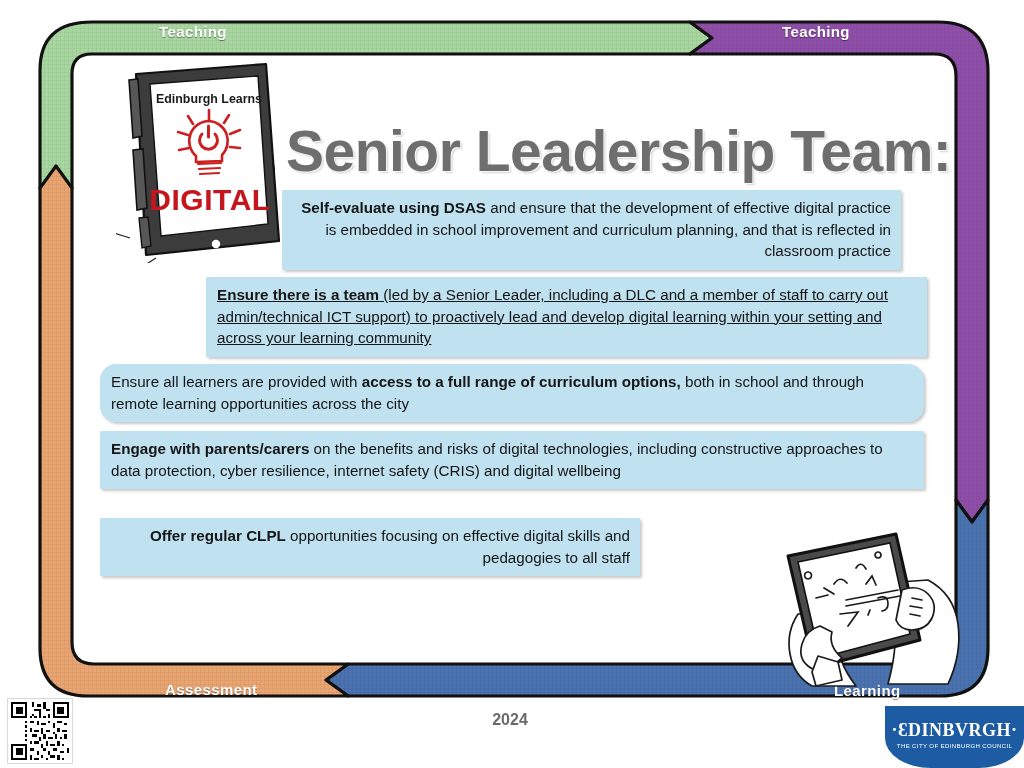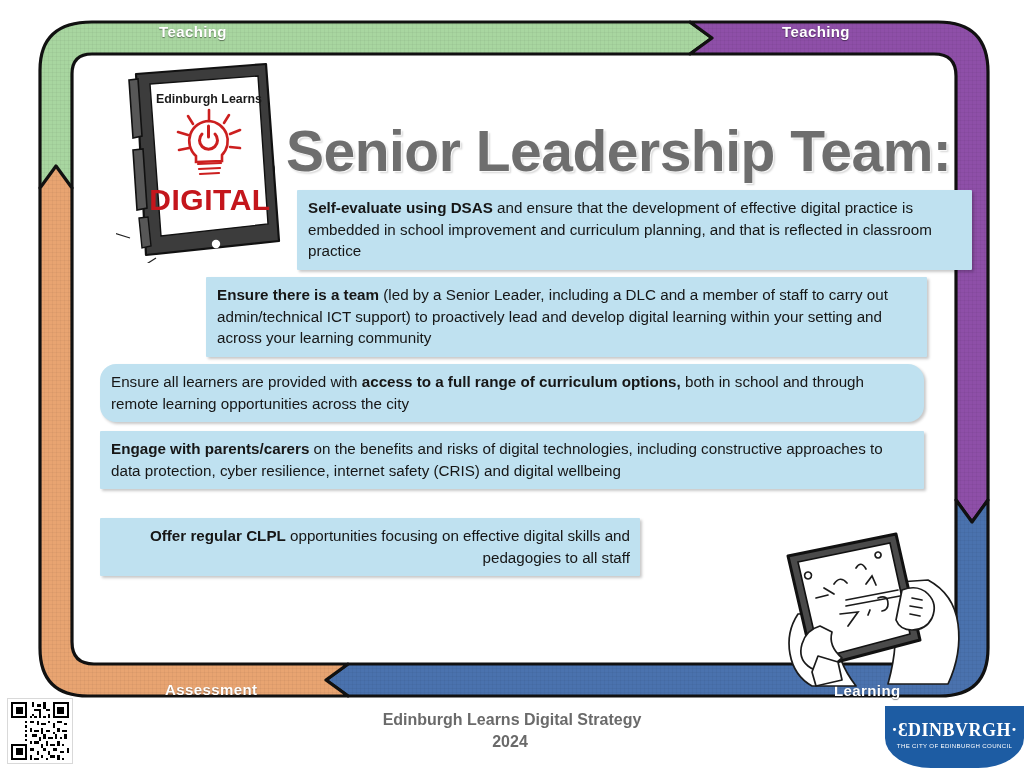--- a/index.html
+++ b/index.html
@@ -54,22 +54,22 @@
     color:#161616;
     font-size:15.2px;
     line-height:1.43;
     padding:7px 10px 8px 11px;
     box-sizing:border-box;
     box-shadow:2px 2px 3px rgba(0,0,0,.22);
     border-radius:1px;
   }
   .callout b{font-weight:bold;}
 
-  #box0{left:297px;top:190px;width:675px;}
-  #box1{left:206px;top:277px;width:721px;}
+  #box0{left:282px;top:190px;width:619px;text-align:right;}
+  #box1{left:206px;top:277px;width:721px;text-decoration:underline;}
   #box2{left:100px;top:364px;width:824px;border-radius:16px;}
   #box3{left:100px;top:431px;width:824px;}
   #box4{left:100px;top:518px;width:540px;text-align:right;}
   #box5{left:100px;top:586px;width:652px;}
 
   
   #footer-text{
     position:absolute;
     left:0;top:709px;width:1024px;
     text-align:center;
@@ -319,21 +319,20 @@
 
     <g fill="#ffffff" stroke="#1b1b1b" stroke-width="1.7" stroke-linejoin="round" stroke-linecap="round">
       <path d="M42 98 q-14 4 -18 18 q-4 14 6 22 q10 8 22 2 l12 -10 q-14 -12 -10 -26 z"></path>
       <path d="M40 128 l-6 16 l4 14 l26 -6 l-4 -18 z"></path>
       <path d="M124 62 q16 -6 26 4 q10 10 4 24 q-6 12 -20 12 q-12 0 -16 -10 z"></path>
       <path d="M134 70 l10 2 M132 78 l12 2 M132 86 l10 2"></path>
     </g>
   </svg>
 
   <div id="footer-text">
-    <span class="ln">Edinburgh Learns Digital Strategy</span>
     <span class="ln ln2">2024</span>
   </div>
 
   <div id="qr">
     <svg viewBox="0 0 25 25" width="58" height="58" shape-rendering="crispEdges">
       <rect width="25" height="25" fill="#fff"></rect>
       <g fill="#000">
 
         <rect x="0" y="0" width="7" height="1"></rect>
           <rect x="0" y="6" width="7" height="1"></rect>

